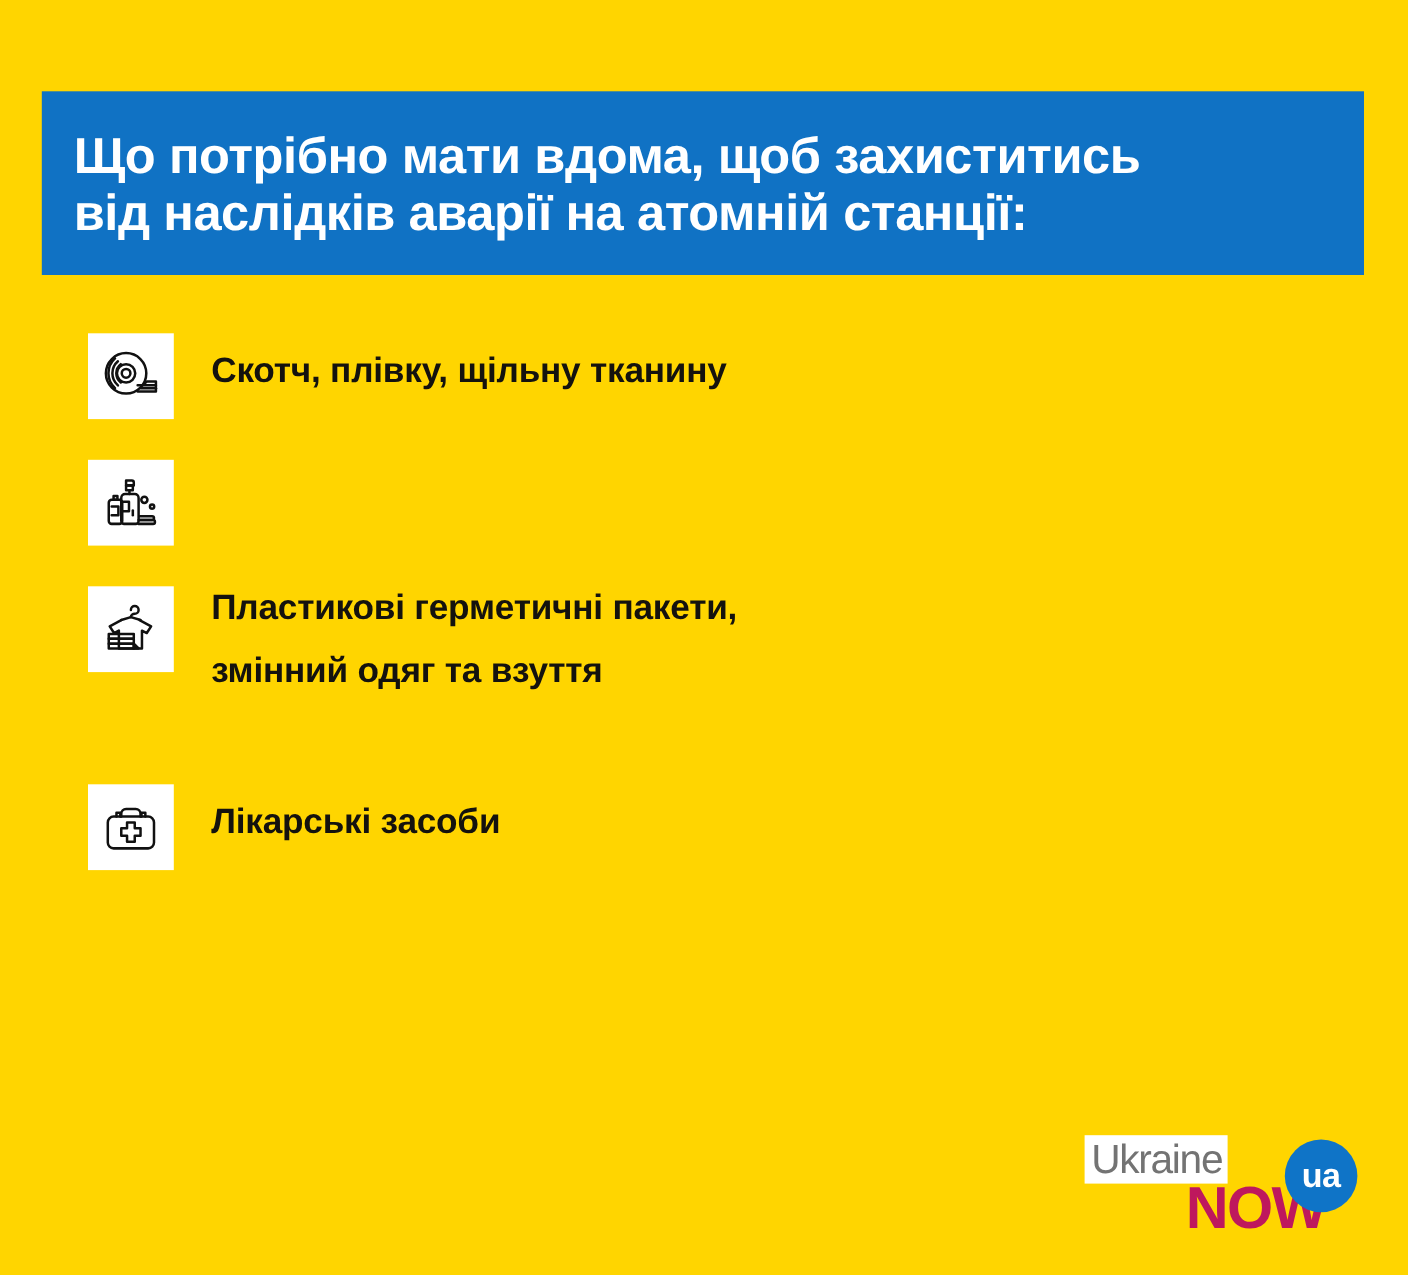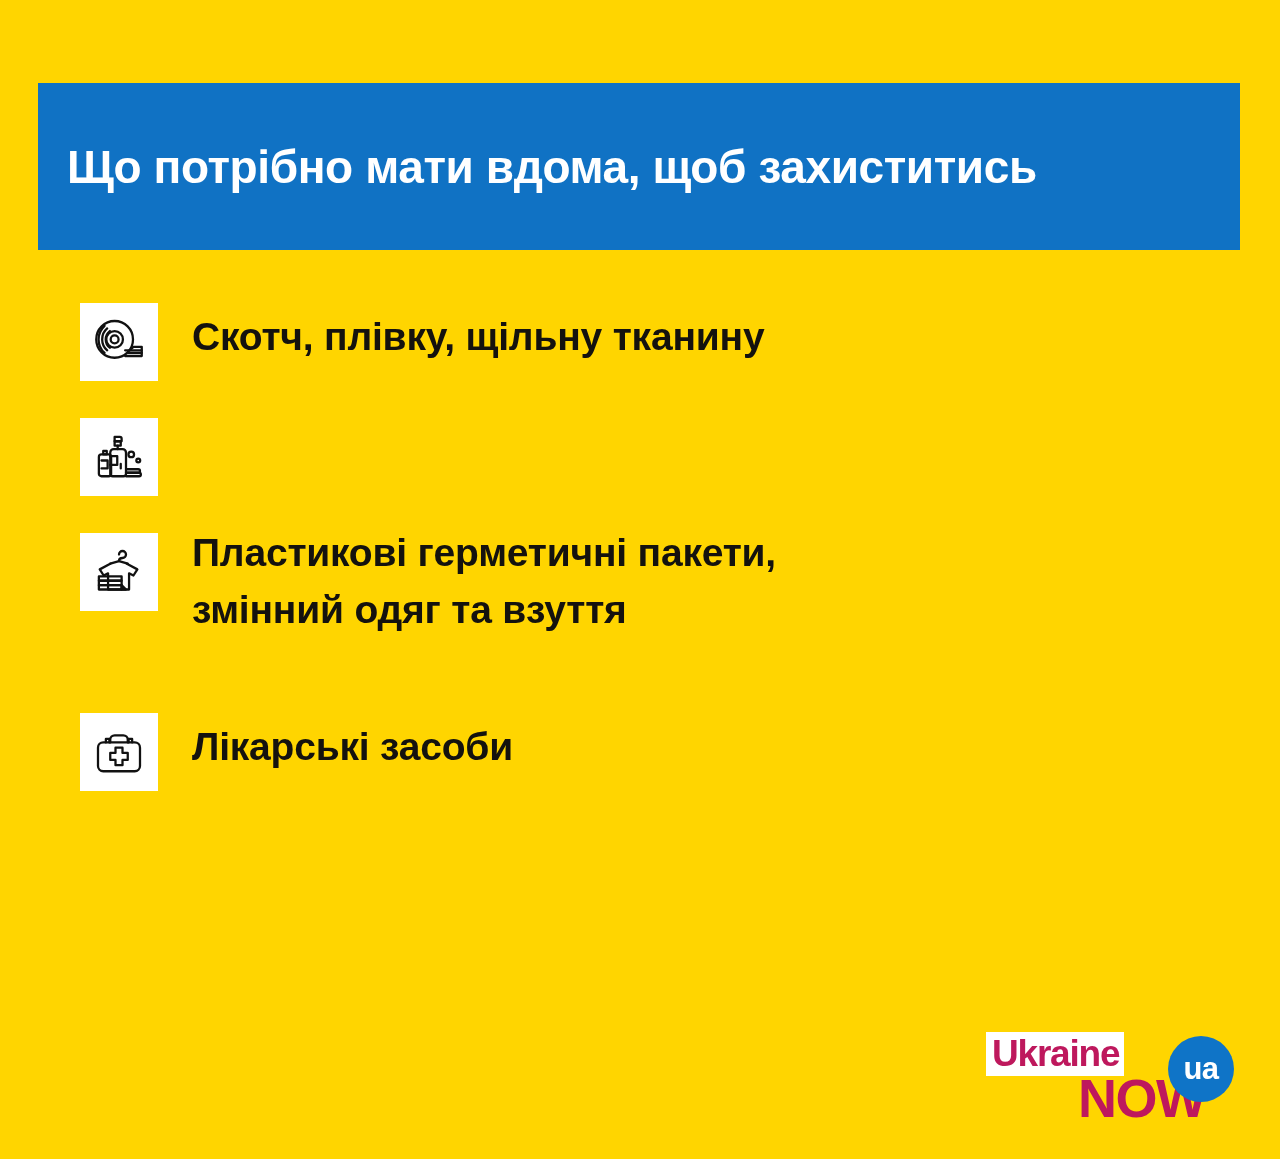--- a/index.html
+++ b/index.html
@@ -74,21 +74,21 @@
     height: 56px;
     display: block;
   }
   .item-text {
     position: absolute;
     left: 192px;
     top: 18px;
     color: #14120E;
     font-family: "Liberation Sans", sans-serif;
     font-weight: bold;
-    font-size: 39px;
+    font-size: 32px;
     line-height: 57px;
     letter-spacing: -0.2px;
     white-space: pre-line;
   }
   .item.tall .item-text {
     top: 4px;
   }
 
   
   .logo {
@@ -101,23 +101,23 @@
   .logo-row-top {
     position: absolute;
     left: 0;
     top: 0;
     height: 44px;
     display: flex;
     align-items: center;
   }
   .logo-ukraine {
     background: #FFFFFF;
-    color: #be185d;
-    font-family: "Liberation Sans", sans-serif;
-    font-weight: bold;
+    color: #737373;
+    font-family: "Liberation Sans", sans-serif;
+    font-weight: normal;
     font-size: 37px;
     line-height: 44px;
     letter-spacing: -1.2px;
     padding: 0 5px 0 6px;
     display: inline-block;
   }
   .logo-now {
     position: absolute;
     left: 92px;
     top: 38px;
@@ -144,20 +144,21 @@
     display: flex;
     align-items: center;
     justify-content: center;
   }
 </style>
 </head>
 <body>
 
 <div class="banner">
   <div class="banner-line">Що потрібно мати вдома, щоб захиститись</div>
+  <div class="banner-line">від наслідків аварії на атомній станції:</div>
 </div>
 
 <div class="items">
 
   <div class="item">
     <div class="icon-box">
       <svg viewBox="0 0 64 64" fill="none" stroke="#111111" stroke-width="2.6" stroke-linecap="round" stroke-linejoin="round">
         <circle cx="27" cy="29" r="21"></circle>
         <circle cx="27" cy="29" r="9.5"></circle>
         <circle cx="27" cy="29" r="4.5"></circle>

